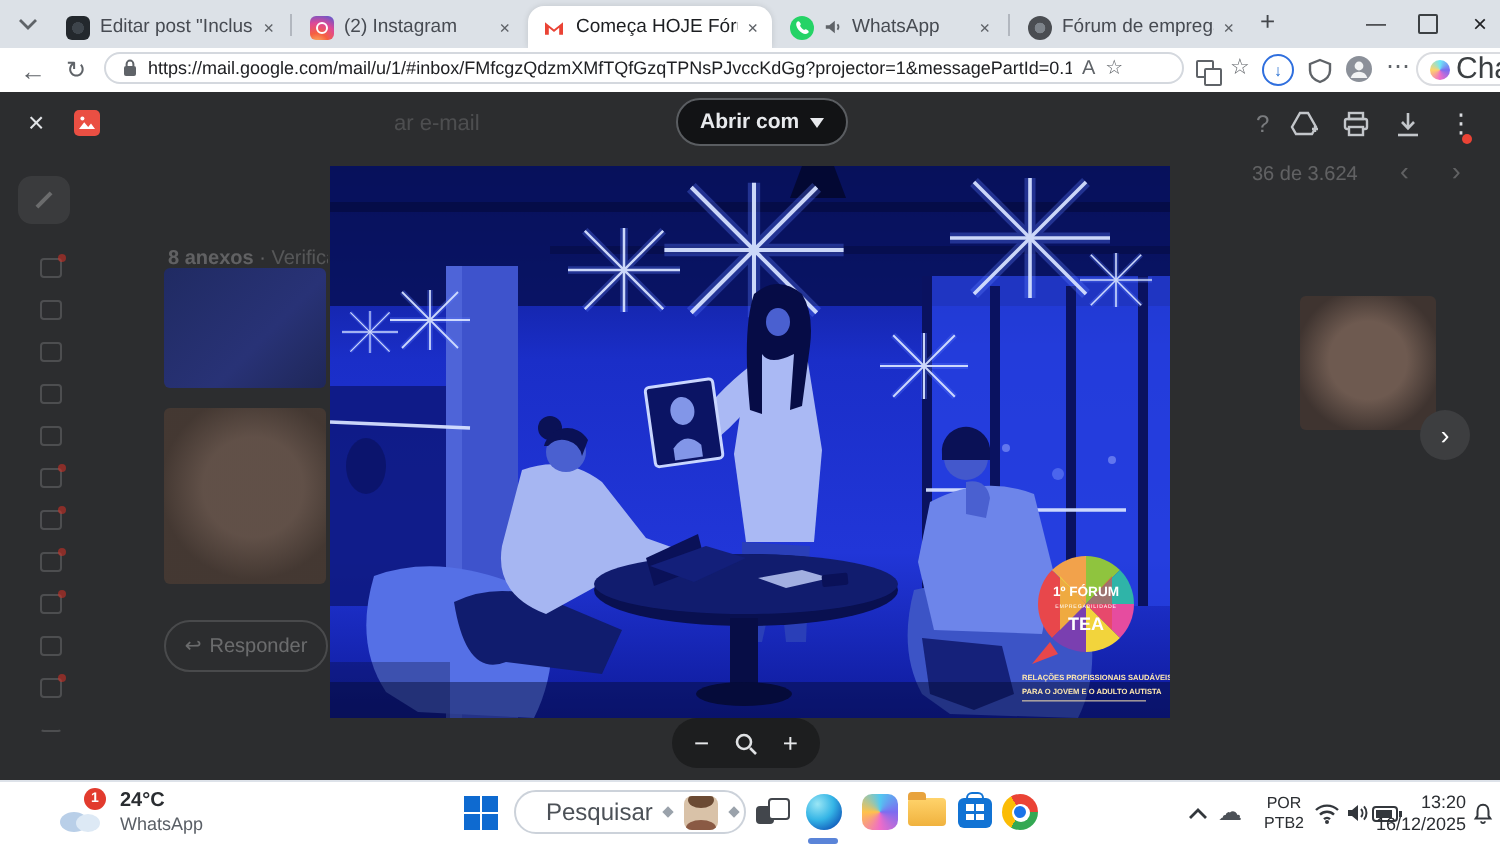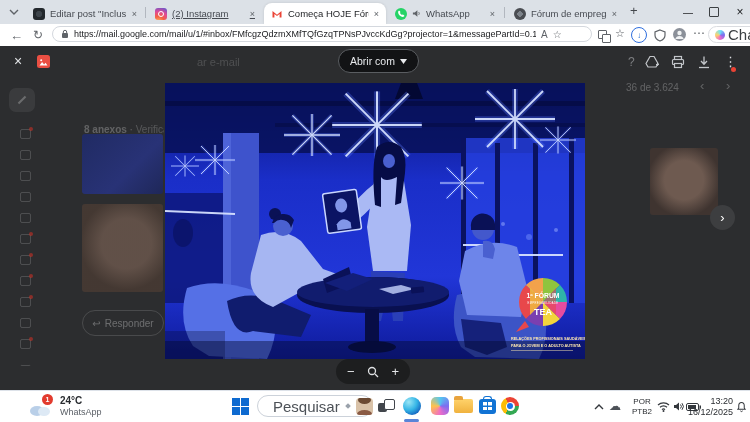--- a/index.html
+++ b/index.html
@@ -106,21 +106,21 @@
     <svg class="abs" style="left:9px;top:9px;" width="10" height="6" viewBox="0 0 10 6">
       <polyline points="1,1 5,5 9,1" fill="none" stroke="#5f6368" stroke-width="1.4"></polyline>
       </svg>
 
     <div class="tab" style="left:26px;width:118px;">
       <span class="fav fav-wp"></span>
       <span class="tab-title" style="max-width:76px;">Editar post "Inclusão e cidadan</span>
       <span class="tab-close">×</span>
     </div>
     <div class="tab-sep" style="left:145px;"></div>
-    <div class="tab" style="left:148px;width:114px;text-decoration:underline;">
+    <div class="tab" style="left:148px;width:114px;">
       <span class="fav fav-ig"></span>
       <span class="tab-title" style="max-width:72px;">(2) Instagram</span>
       <span class="tab-close">×</span>
     </div>
     <div class="tab active" style="left:264px;width:122px;">
       <span class="fav">
         <svg width="12" height="12" viewBox="0 0 12 12">
             <path d="M1.5 3.1 6 6.7 10.5 3.1 V9.4 H8.6 V5.9 L6 8 3.4 5.9 V9.4 H1.5z" fill="#ea4335"></path>
           </svg>
       </span>
@@ -222,21 +222,21 @@
 
     <div class="abs" style="left:14px;top:7px;font-size:14px;color:#e3e5e8;z-index:5;">×</div>
     <div class="abs" style="left:37px;top:9px;width:13px;height:13px;background:#ea4f43;border-radius:2.5px;z-index:5;">
       <svg width="13" height="13" viewBox="0 0 13 13">
           <path d="M2.5 9.5l2.6-3.4 2 2.4 1.4-1.7 2 2.7z" fill="#fff"></path>
           <circle cx="4.2" cy="4.2" r="1" fill="#fff"></circle>
         </svg>
     </div>
     <div class="abs" style="left:197px;top:10px;font-size:11px;color:rgba(255,255,255,.16);z-index:4;">ar e-mail</div>
     <div class="openwith">
-      <span style="font-size:10.5px;color:#e8eaed;">Abrir com</span>
+      <span style="font-size:10.5px;color:#e8eaed;font-weight:bold;">Abrir com</span>
       <svg width="7" height="5" viewBox="0 0 7 5">
         <polygon points="0,0 7,0 3.5,5" fill="#e8eaed"></polygon>
         </svg>
     </div>
     <span class="ovl-header-icon" style="left:628px;color:#dadce0;opacity:.45;font-size:12px;">?</span>
     <svg class="ovl-header-icon" style="left:645px;" width="15" height="14" viewBox="0 0 15 14">
       <path d="M5 1.5h4l4 7-2 3.5H3l-2-3.5z" fill="none" stroke="#c3c6ca" stroke-width="1.2"></path>
       <path d="M11 9.5h3M12.5 8v3" stroke="#c3c6ca" stroke-width="1.2"></path>
       </svg>
     <svg class="ovl-header-icon" style="left:671px;" width="14" height="14" viewBox="0 0 14 14">
@@ -407,21 +407,21 @@
         <rect x="9" width="8" height="8" fill="#0e6ad0"></rect>
       <rect y="9" width="8" height="8" fill="#0e6ad0"></rect>
         <rect x="9" y="9" width="8" height="8" fill="#0e6ad0"></rect>
       </svg>
 
     <div class="search-pill">
       <svg width="10" height="10" viewBox="0 0 12 12">
         <circle cx="5" cy="5" r="3.5" fill="none" stroke="#5f6368" stroke-width="1.4"></circle>
         <line x1="8" y1="8" x2="11" y2="11" stroke="#5f6368" stroke-width="1.4"></line>
         </svg>
-      <span style="font-size:15px;color:#4c5157;flex:1;">Pesquisar</span>
+      <span style="font-size:12px;color:#4c5157;flex:1;">Pesquisar</span>
       <span class="sparkle"></span>
       <span class="avatar-chip"></span>
       <span class="sparkle"></span>
     </div>
 
     <div class="tb-app" style="left:376px;">
         <span class="tv-ico"></span>
       </div>
     <div class="tb-app" style="left:402px;">
         <span class="edge-ico"></span>

